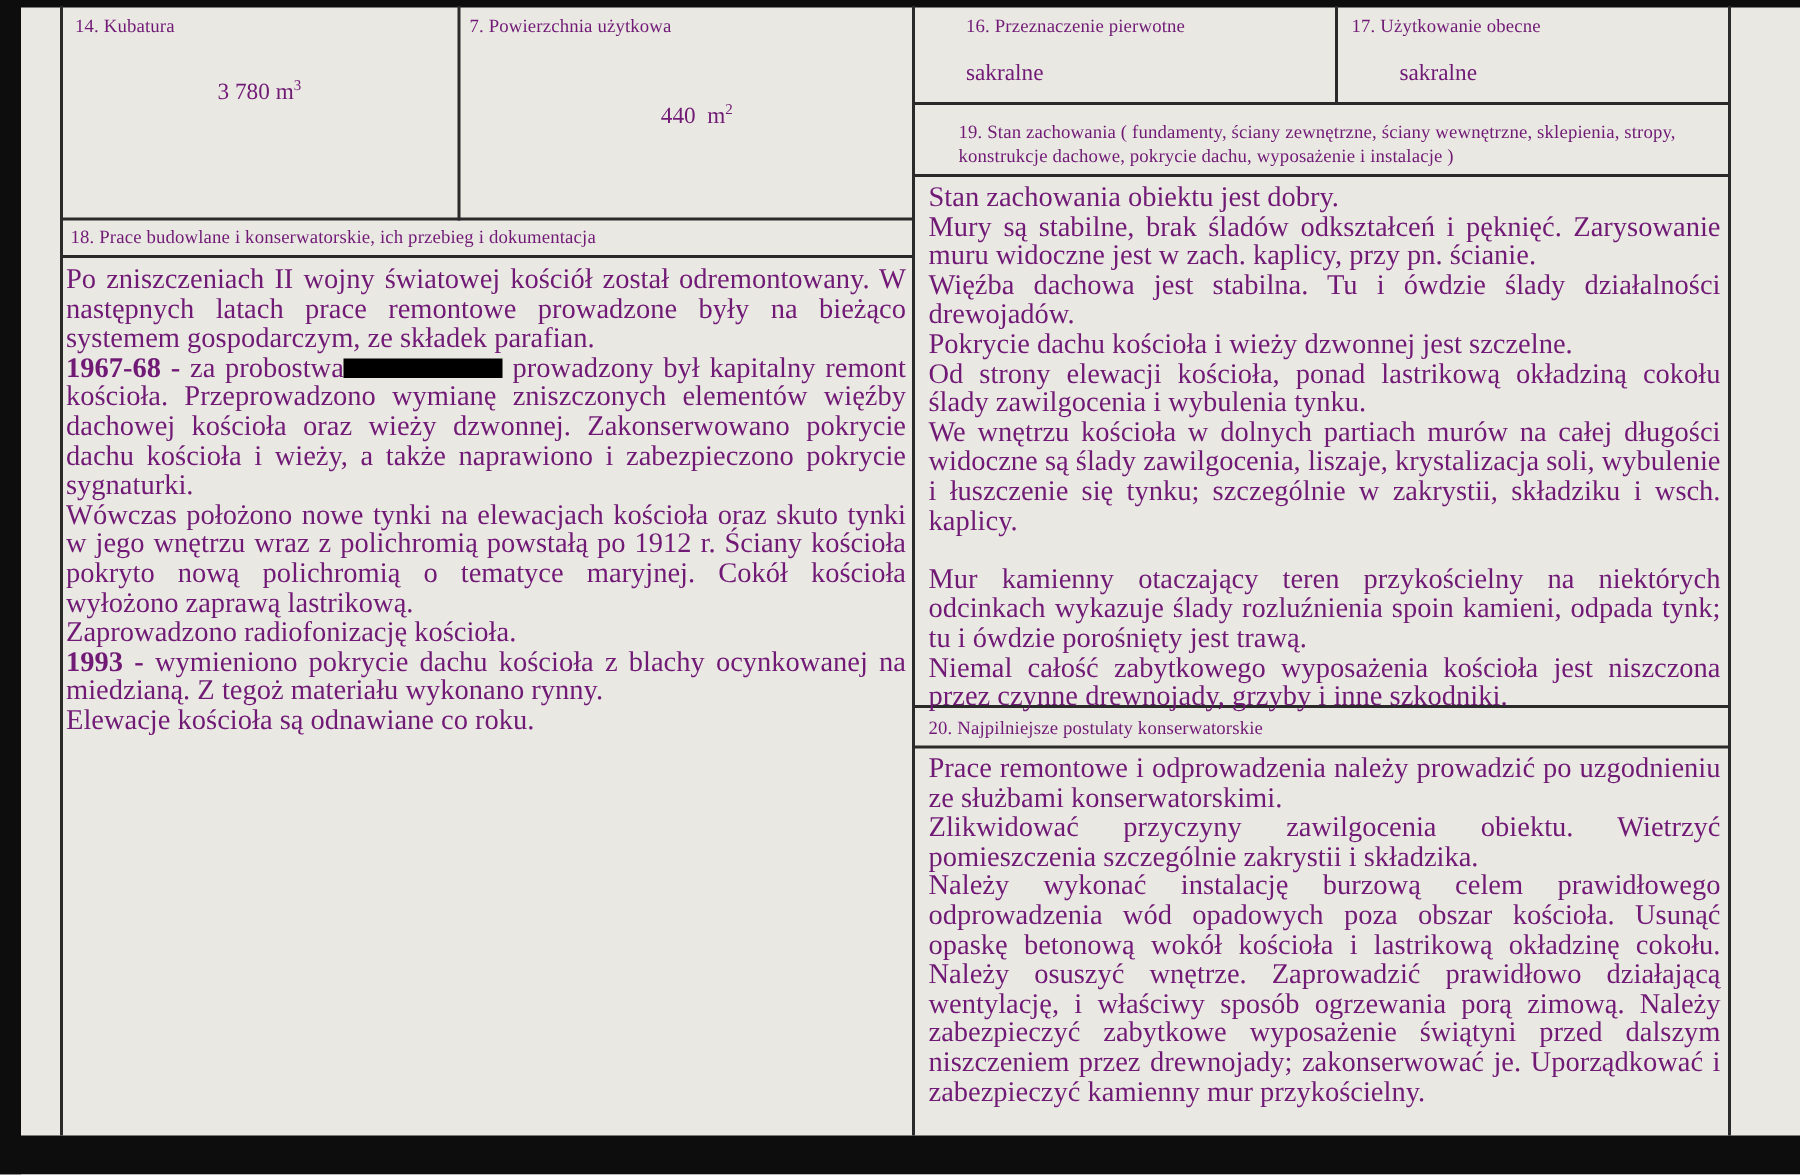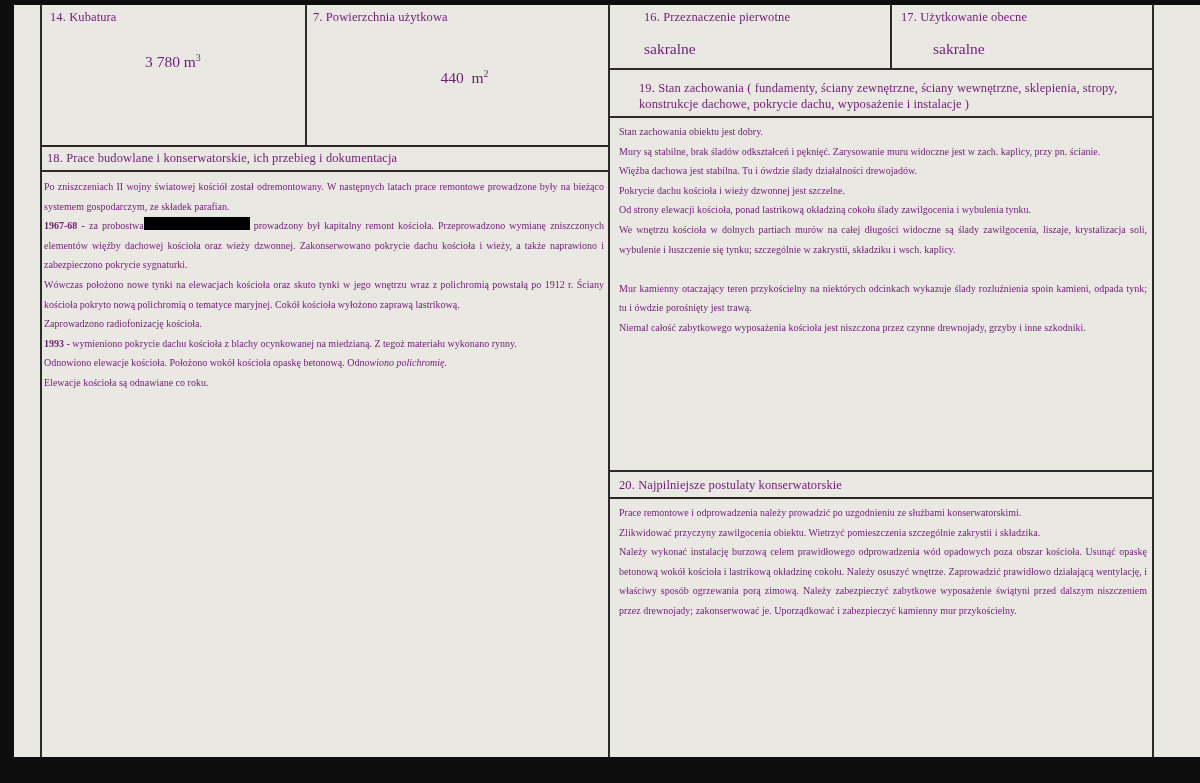--- a/index.html
+++ b/index.html
@@ -17,21 +17,21 @@
     position:absolute;
     font-size:12.5px;
     letter-spacing:.1px;
     white-space:nowrap;
   }
   .cell-label.wrap{white-space:normal;line-height:16px;}
   .cell-value{position:absolute;font-size:15.5px;}
   sup{font-size:10px;}
   .body-text{
     position:absolute;
-    font-size:10px;
+    font-size:19px;
     line-height:19.6px;
     text-align:justify;
     hyphens:auto;
   }
   .para{margin:0;}
   .para-gap{margin-top:19.6px;}
   .b{font-weight:bold;}
   .i{font-style:italic;}
   .redact{
     display:inline-block;
@@ -77,21 +77,20 @@
   <div class="cell-label" style="left:901px;top:10px;">17. Użytkowanie obecne</div>
   <div class="cell-value" style="left:933px;top:40px;">sakralne</div>
 
   <div class="cell-label" style="left:47px;top:151px;">18. Prace budowlane i konserwatorskie, ich przebieg i dokumentacja</div>
   <div class="body-text" style="left:44px;top:177px;width:560px;">
       <p class="para"><span>Po zniszczeniach II wojny światowej kościół został odremontowany. W następnych latach prace remontowe prowadzone były na bieżąco systemem gospodarczym, ze składek parafian.</span></p>
       <p class="para"><span class="b">1967-68 - </span><span>za probostwa</span><span class="redact"></span><span> prowadzony był kapitalny remont kościoła. Przeprowadzono wymianę zniszczonych elementów więźby dachowej kościoła oraz wieży dzwonnej. Zakonserwowano pokrycie dachu kościoła i wieży, a także naprawiono i zabezpieczono pokrycie sygnaturki.</span></p>
       <p class="para"><span>Wówczas położono nowe tynki na elewacjach kościoła oraz skuto tynki w jego wnętrzu wraz z polichromią powstałą po 1912 r. Ściany kościoła pokryto nową polichromią o tematyce maryjnej. Cokół kościoła wyłożono zaprawą lastrikową.</span></p>
       <p class="para"><span>Zaprowadzono radiofonizację kościoła.</span></p>
       <p class="para"><span class="b">1993 - </span><span>wymieniono pokrycie dachu kościoła z blachy ocynkowanej na miedzianą. Z tegoż materiału wykonano rynny.</span></p>
-      <p class="para"><span>Odnowiono elewacje kościoła. Położono wokół kościoła opaskę betonową. Od</span><span class="i">nowiono polichromię.</span></p>
       <p class="para"><span>Elewacje kościoła są odnawiane co roku.</span></p>
     </div>
 
   <div class="cell-label wrap" style="left:619px;top:80px;width:522px;margin-left:20px;">19. Stan zachowania ( fundamenty, ściany zewnętrzne, ściany wewnętrzne, sklepienia, stropy, konstrukcje dachowe, pokrycie dachu, wyposażenie i instalacje )</div>
   <div class="body-text" style="left:619px;top:122px;width:528px;">
       <p class="para"><span>Stan zachowania obiektu jest dobry.</span></p>
       <p class="para"><span>Mury są stabilne, brak śladów odkształceń i pęknięć. Zarysowanie muru widoczne jest w zach. kaplicy, przy pn. ścianie.</span></p>
       <p class="para"><span>Więźba dachowa jest stabilna. Tu i ówdzie ślady działalności drewojadów.</span></p>
       <p class="para"><span>Pokrycie dachu kościoła i wieży dzwonnej jest szczelne.</span></p>
       <p class="para"><span>Od strony elewacji kościoła, ponad lastrikową okładziną cokołu ślady zawilgocenia i wybulenia tynku.</span></p>

